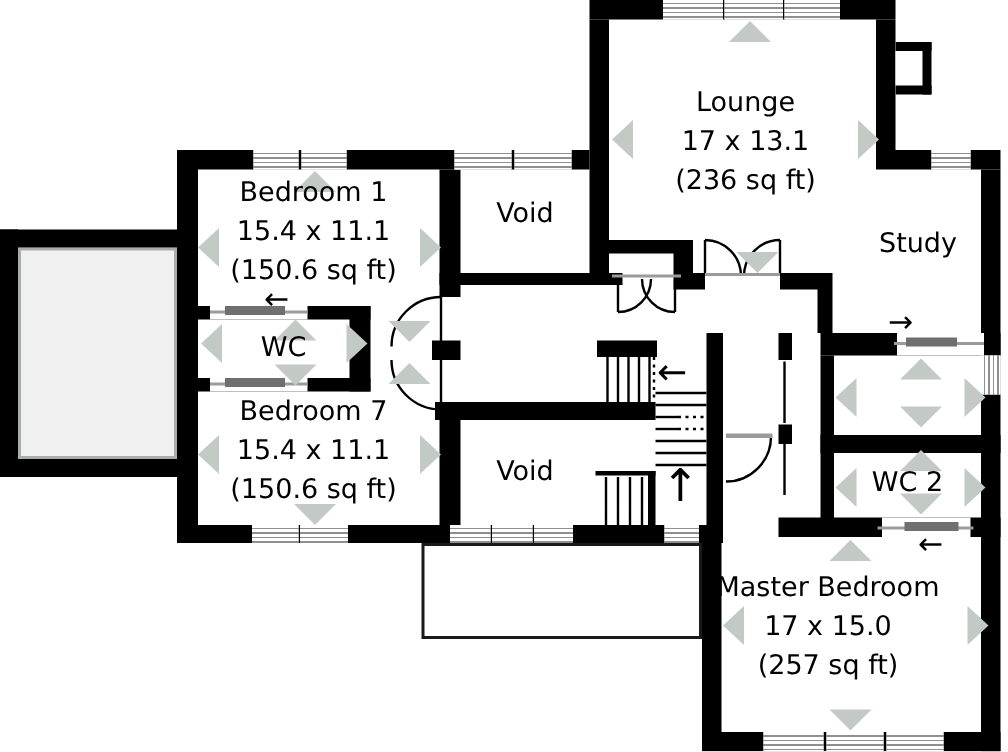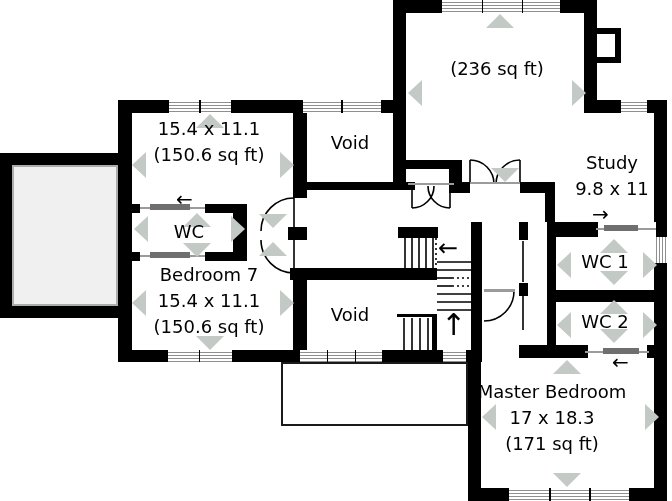--- a/index.html
+++ b/index.html
@@ -165,48 +165,47 @@
       <div class="marker" style="left: 645px; top: 404px; width: 0px; height: 0px; border-top: 13px solid transparent; border-bottom: 13px solid transparent; border-left: 14px solid rgb(195, 201, 197);"></div>
       <div class="marker" style="left: 553px; top: 473px; width: 0px; height: 0px; border-left: 14px solid transparent; border-right: 14px solid transparent; border-top: 14px solid rgb(195, 201, 197);"></div>
       <div class="arrow" style="left: 176px; top: 189px; width: 40px; height: 40px; font-size: 20px;">←</div>
       <div class="arrow" style="left: 438px; top: 236px; width: 40px; height: 40px; font-size: 24px;">←</div>
       <div class="arrow" style="left: 441px; top: 310px; width: 40px; height: 40px; font-size: 30px;">↑</div>
       <div class="arrow" style="left: 592px; top: 204px; width: 40px; height: 40px; font-size: 20px;">→</div>
       <div class="arrow" style="left: 612px; top: 352px; width: 40px; height: 40px; font-size: 20px;">←</div>
     </div>
 
   <div class="room-label" style="left: 119px; top: 116px; width: 180px;">
+    <div class="rn">Bedroom 1</div>
     <div class="rd">15.4 x 11.1</div>
     <div class="ra">(150.6 sq ft)</div>
   </div>
   <div class="room-label" style="left: 133px; top: 219px; width: 112px;">
     <div class="rn">WC</div>
   </div>
   <div class="room-label" style="left: 119px; top: 262px; width: 180px;">
     <div class="rn">Bedroom 7</div>
     <div class="rd">15.4 x 11.1</div>
     <div class="ra">(150.6 sq ft)</div>
   </div>
   <div class="room-label" style="left: 302px; top: 130px; width: 96px;">
     <div class="rn">Void</div>
   </div>
   <div class="room-label" style="left: 302px; top: 302px; width: 96px;">
     <div class="rn">Void</div>
   </div>
   <div class="room-label" style="left: 407px; top: 56px; width: 180px;">
+    <div class="rn">Lounge</div>
+    <div class="rd">17 x 13.1</div>
     <div class="ra">(236 sq ft)</div>
   </div>
   <div class="room-label" style="left: 554px; top: 150px; width: 116px;">
     <div class="rn">Study</div>
-    <div class="rd">9.8 x 11</div>
-  </div>
-  <div class="room-label" style="left: 558px; top: 249px; width: 94px;">
-    <div class="rn">WC 1</div>
   </div>
   <div class="room-label" style="left: 558px; top: 309px; width: 94px;">
     <div class="rn">WC 2</div>
   </div>
   <div class="room-label" style="left: 452px; top: 379px; width: 200px;">
     <div class="rn">Master Bedroom</div>
-    <div class="rd">17 x 18.3</div>
-    <div class="ra">(171 sq ft)</div>
+    <div class="rd">17 x 15.0</div>
+    <div class="ra">(257 sq ft)</div>
   </div>
 </div>
 
 </body></html>

